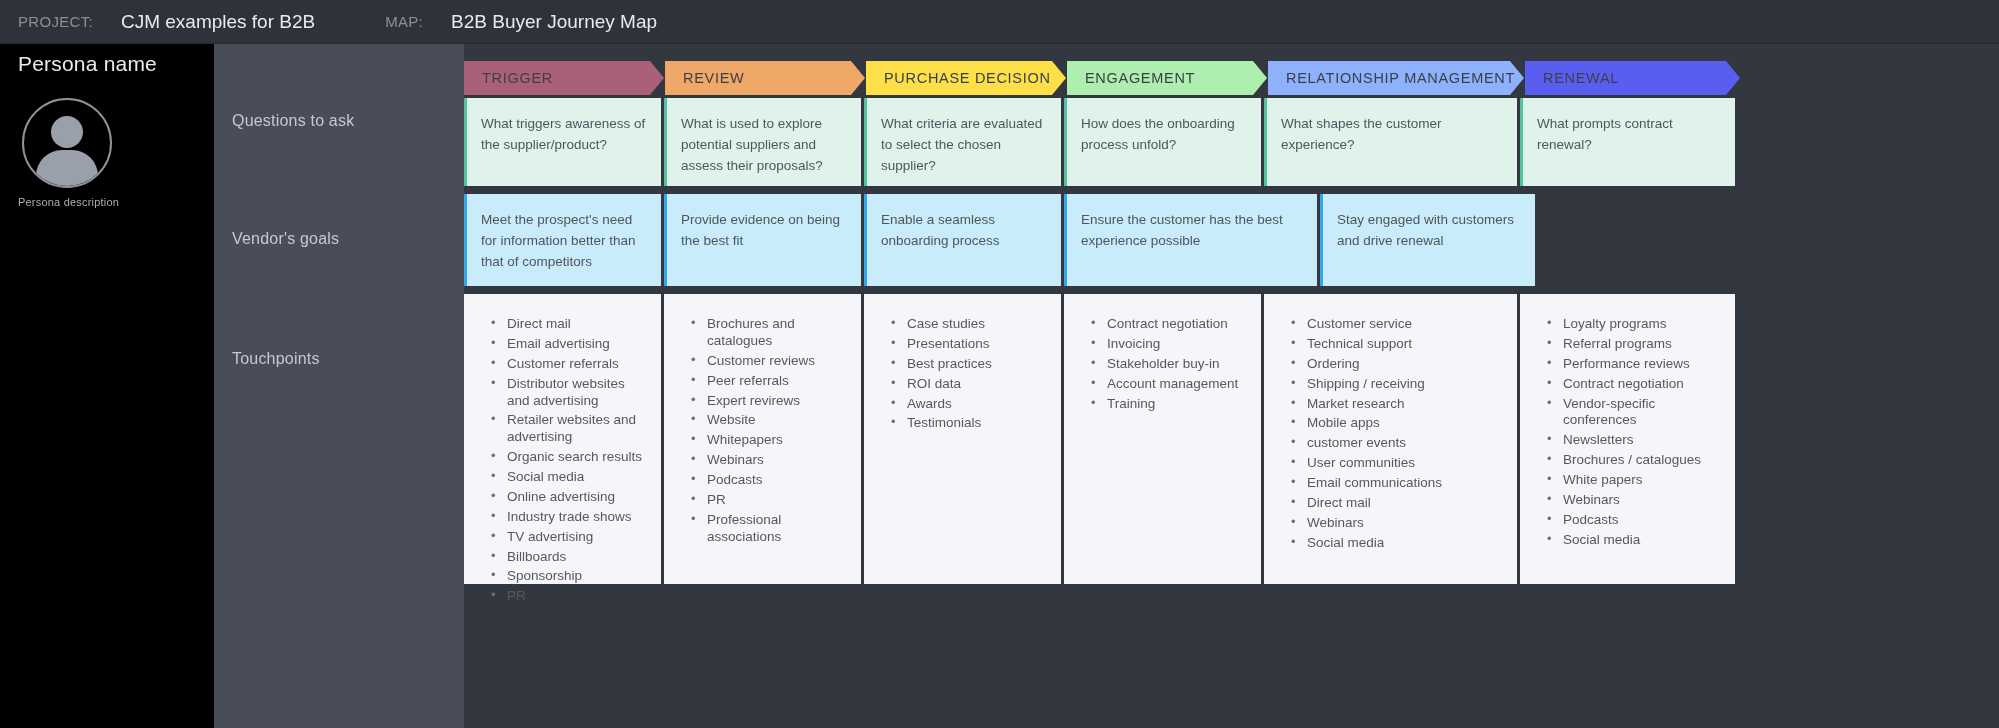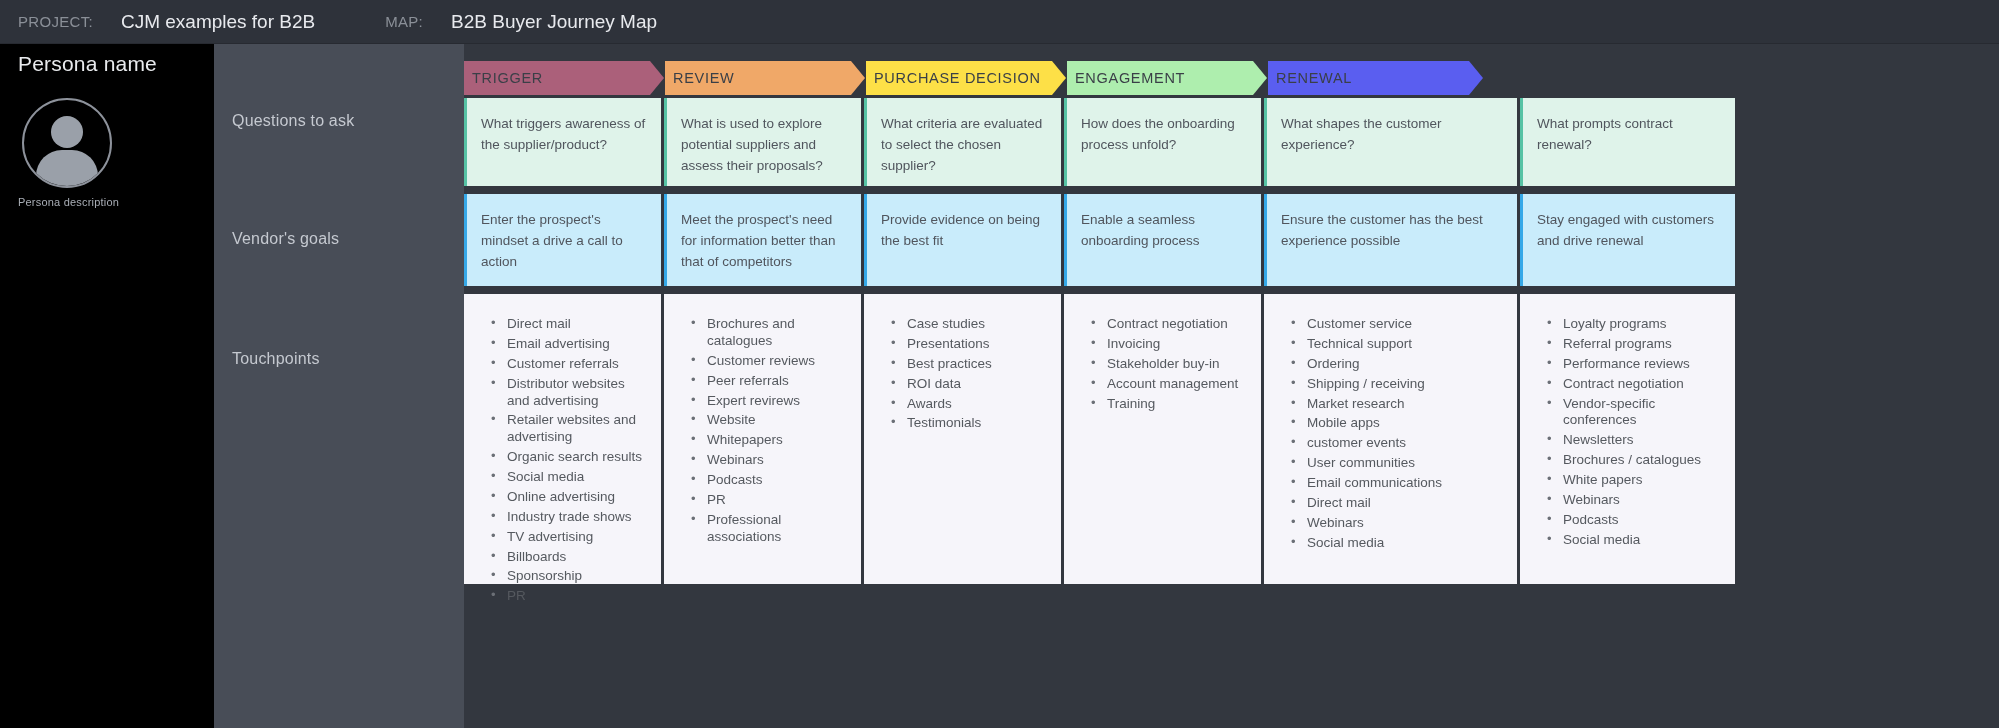--- a/index.html
+++ b/index.html
@@ -70,21 +70,21 @@
   }
 
   
   .stages {
     position: absolute; left: 0; top: 17px; height: 34px; width: 1535px;
     display: flex;
   }
   .stage {
     position: relative; height: 34px;
     display: flex; align-items: center;
-    padding-left: 8px;
+    padding-left: 18px;
     font-size: 14.5px; color: #3a3f47; letter-spacing: .7px;
     clip-path: polygon(0 0, calc(100% - 14px) 0, 100% 50%, calc(100% - 14px) 100%, 0 100%);
     margin-right: 1px;
   }
   .stage.first { clip-path: polygon(0 0, calc(100% - 14px) 0, 100% 50%, calc(100% - 14px) 100%, 0 100%); }
 
   
   .rows { position: absolute; left: 0; top: 54px; width: 1535px; }
   .row { display: flex; width: 1535px; }
   .row + .row { margin-top: 8px; }
@@ -146,20 +146,23 @@
         </div>
         <div class="stage" style="background: rgb(240, 168, 104); width: 200px;">
           <span>REVIEW</span>
         </div>
         <div class="stage" style="background: #fde047; width: 200px;">
           <span>PURCHASE DECISION</span>
         </div>
         <div class="stage" style="background: rgb(174, 238, 174); width: 200px;">
           <span>ENGAGEMENT</span>
         </div>
+        <div class="stage" style="background: rgb(141, 177, 251); width: 256px;">
+          <span>RELATIONSHIP MANAGEMENT</span>
+        </div>
         <div class="stage" style="background: rgb(90, 94, 240); width: 215px;">
           <span>RENEWAL</span>
         </div>
       </div>
     <div class="rows">
       <div class="row" id="row-q">
           <div class="cellwrap" style="width: 200px;">
             <div class="card q"><span>What triggers awareness of the supplier/product?</span></div>
           </div>
           <div class="cellwrap" style="width: 200px;">
@@ -172,23 +175,20 @@
             <div class="card q"><span>How does the onboarding process unfold?</span></div>
           </div>
           <div class="cellwrap" style="width: 256px;">
             <div class="card q"><span>What shapes the customer experience?</span></div>
           </div>
           <div class="cellwrap" style="width: 215px;">
             <div class="card q"><span>What prompts contract renewal?</span></div>
           </div>
         </div>
       <div class="row" id="row-g">
-          <div class="cellwrap" style="width: 200px;">
-            <div class="card g"><span>Enter the prospect's mindset a drive a call to action</span></div>
-          </div>
           <div class="cellwrap" style="width: 200px;">
             <div class="card g"><span>Meet the prospect's need for information better than that of competitors</span></div>
           </div>
           <div class="cellwrap" style="width: 200px;">
             <div class="card g"><span>Provide evidence on being the best fit</span></div>
           </div>
           <div class="cellwrap" style="width: 200px;">
             <div class="card g"><span>Enable a seamless onboarding process</span></div>
           </div>
           <div class="cellwrap" style="width: 256px;">

